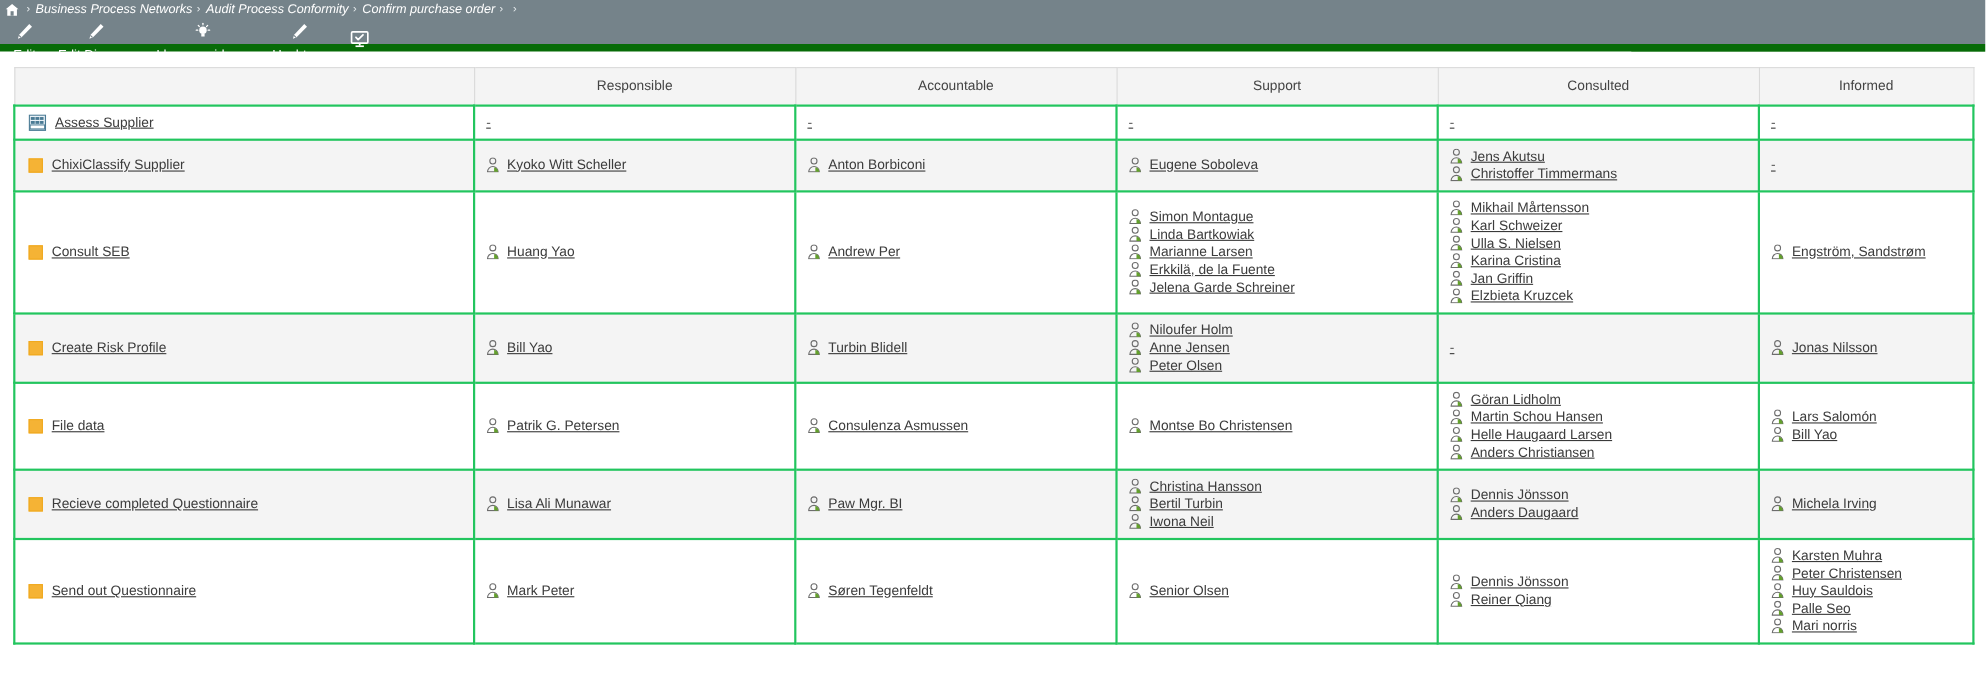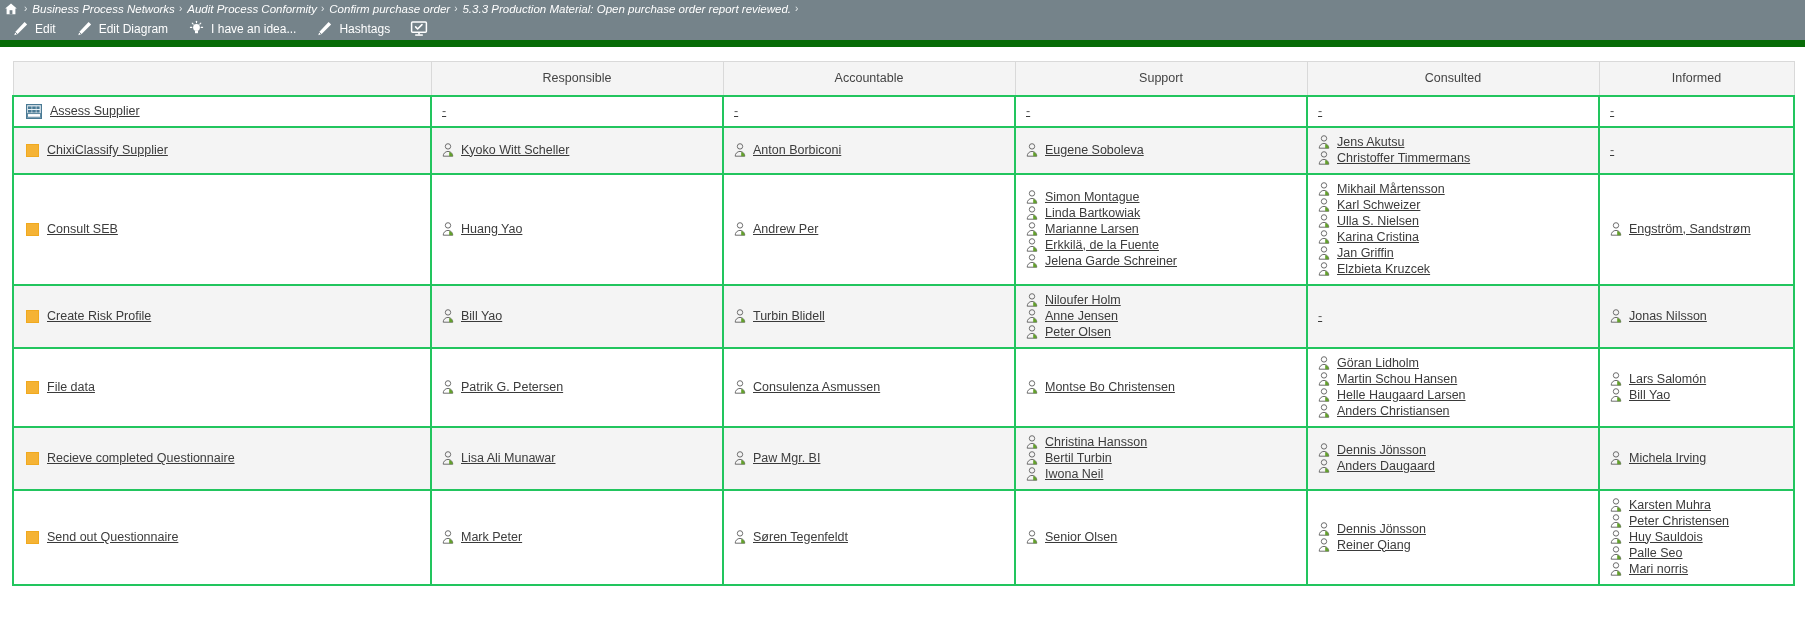--- a/index.html
+++ b/index.html
@@ -69,20 +69,21 @@
   }
   .tb-item {
     display: flex;
     align-items: center;
     gap: 6px;
     font-size: 12px;
     color: #ffffff;
     padding: 2px 14px 2px 6px;
     white-space: nowrap;
     cursor: pointer;
+    flex-direction: column;
   }
   .tb-icon { width: 17px; height: 17px; flex: 0 0 auto; display: block; }
   .tb-icon-only { padding-right: 6px; }
 
   
   #greenbar {
     width: 1805px;
     height: 7px;
     background: #076b07;
   }
@@ -171,21 +172,20 @@
         <rect x="5.6" y="8.2" width="2.8" height="4.1" fill="#75838a"></rect>
       </svg>
     </span>
     <span class="bc-sep">›</span>
     <span class="bc-item">Business Process Networks</span>
     <span class="bc-sep">›</span>
     <span class="bc-item">Audit Process Conformity</span>
     <span class="bc-sep">›</span>
     <span class="bc-item">Confirm purchase order</span>
     <span class="bc-sep">›</span>
-    <span class="bc-item">5.3.3 Production Material: Open purchase order report reviewed.</span>
     <span class="bc-sep">›</span>
   </div>
 
   <div id="page-title-row">
 
     <div id="toolbar">
 
       <div class="tb-item">
         <span class="tb-icon">
           <svg width="17" height="17" viewBox="0 0 17 17" aria-hidden="true">

